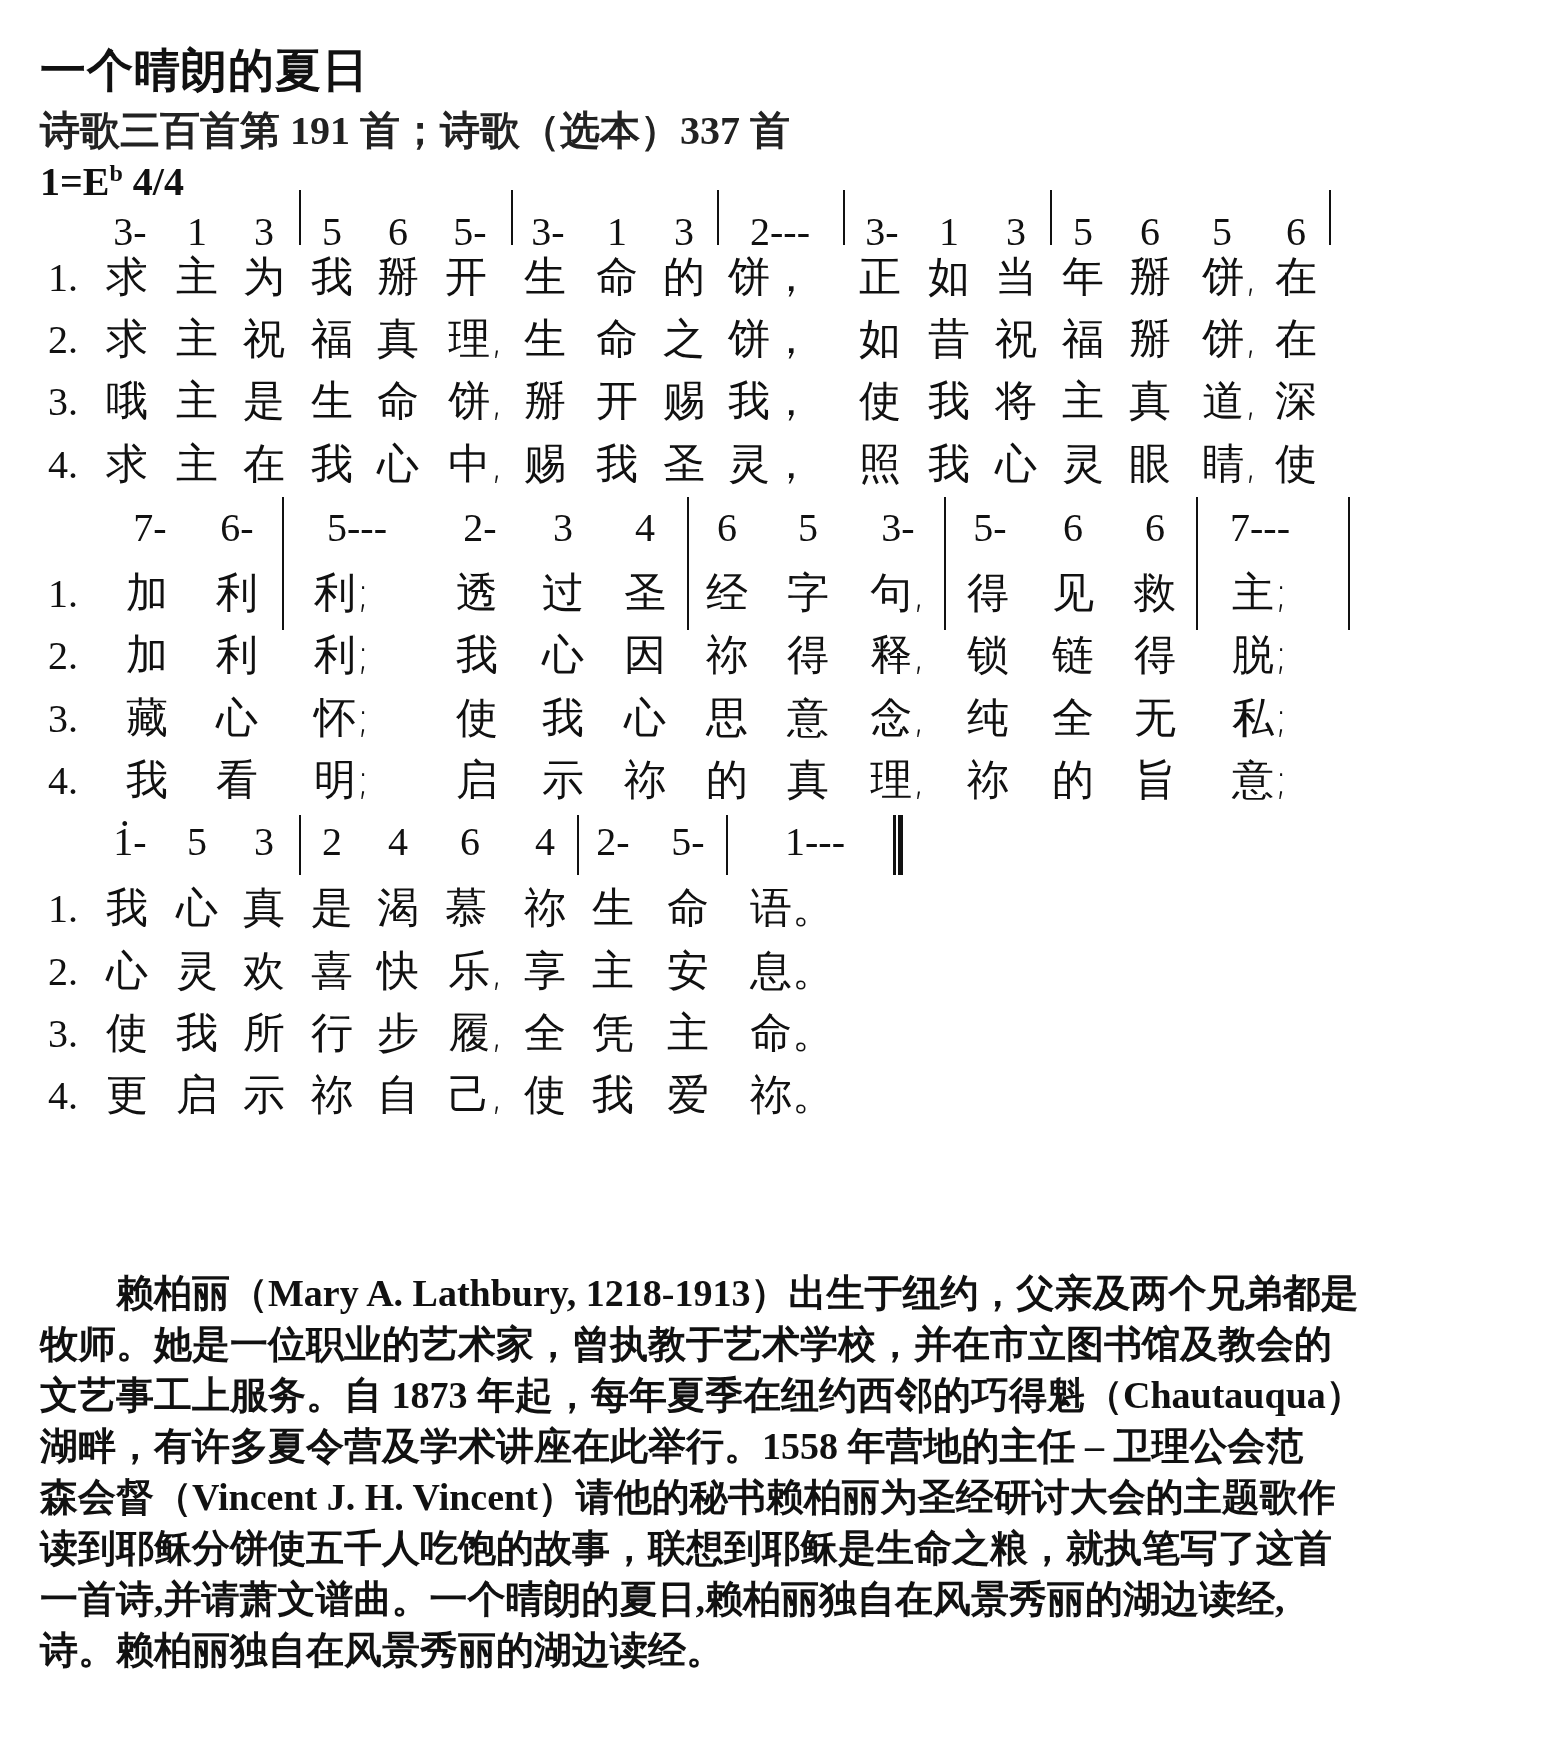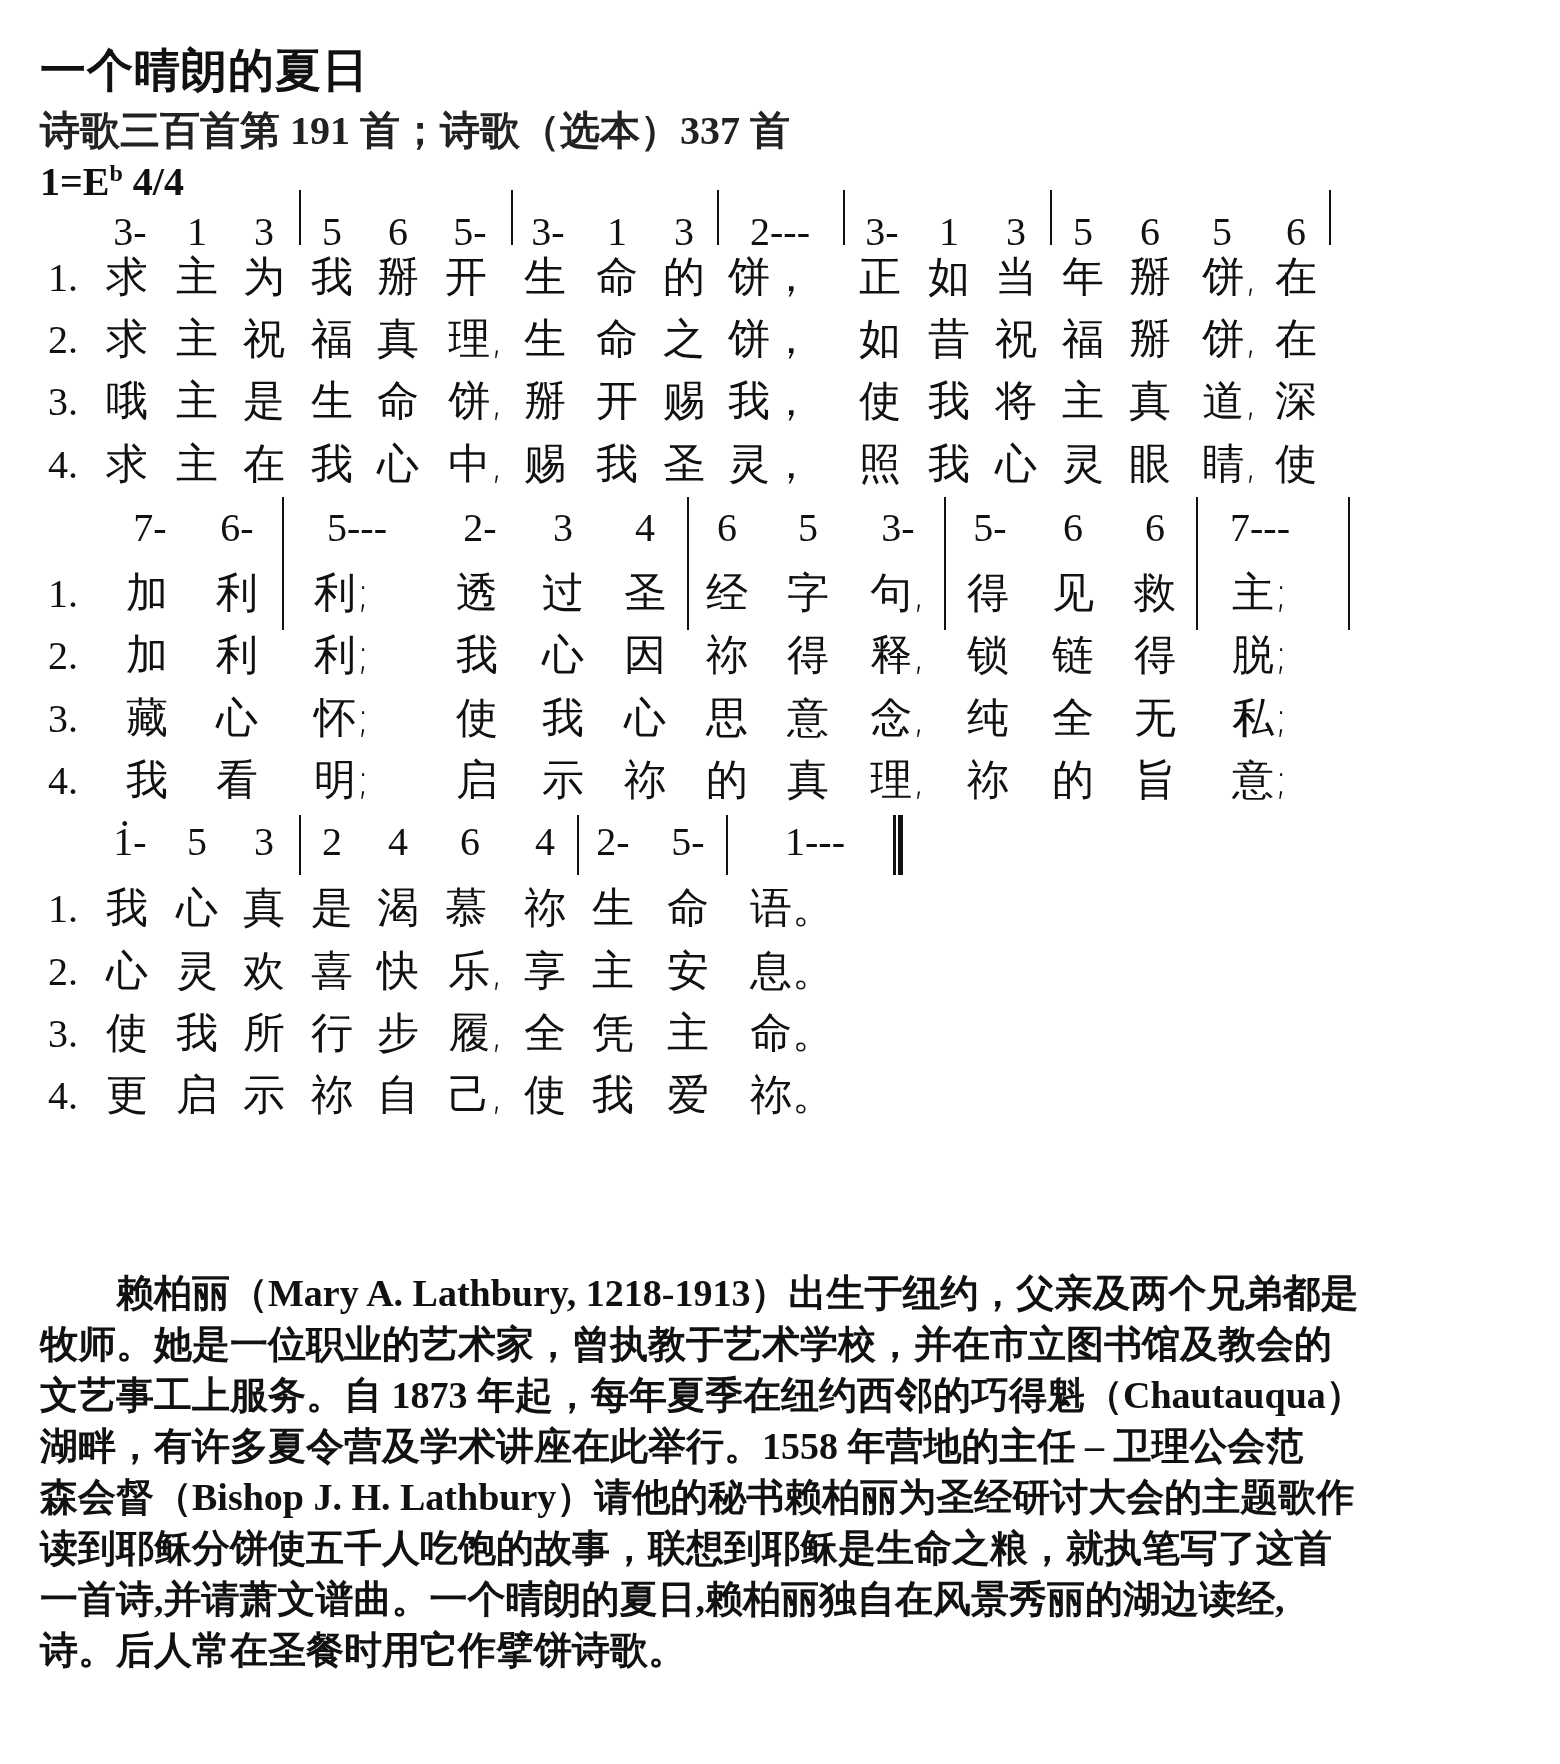--- a/index.html
+++ b/index.html
@@ -271,17 +271,17 @@
     <div class="lyric" style="left: 613px; top: 1074px;">我</div>
     <div class="lyric" style="left: 688px; top: 1074px;">爱</div>
     <div class="lyric" style="left: 792px; top: 1074px;">祢。</div>
   </div>
 
 <div class="abs prose">
   <span class="line indent">赖柏丽（Mary A. Lathbury, 1218-1913）出生于纽约，父亲及两个兄弟都是</span>
   <span class="line">牧师。她是一位职业的艺术家，曾执教于艺术学校，并在市立图书馆及教会的</span>
   <span class="line">文艺事工上服务。自 1873 年起，每年夏季在纽约西邻的巧得魁（Chautauqua）</span>
   <span class="line">湖畔，有许多夏令营及学术讲座在此举行。1558  年营地的主任 – 卫理公会范</span>
-  <span class="line">森会督（Bishop J. H. Lathbury）请他的秘书赖柏丽为圣经研讨大会的主题歌作</span>
+  <span class="line">森会督（Vincent J. H. Vincent）请他的秘书赖柏丽为圣经研讨大会的主题歌作</span>
   <span class="line">读到耶稣分饼使五千人吃饱的故事，联想到耶稣是生命之粮，就执笔写了这首</span>
   <span class="line">一首诗,并请萧文谱曲。一个晴朗的夏日,赖柏丽独自在风景秀丽的湖边读经,</span>
-  <span class="line">诗。后人常在圣餐时用它作擘饼诗歌。</span>
+  <span class="line">诗。赖柏丽独自在风景秀丽的湖边读经。</span>
 </div>
 
 </body></html>

